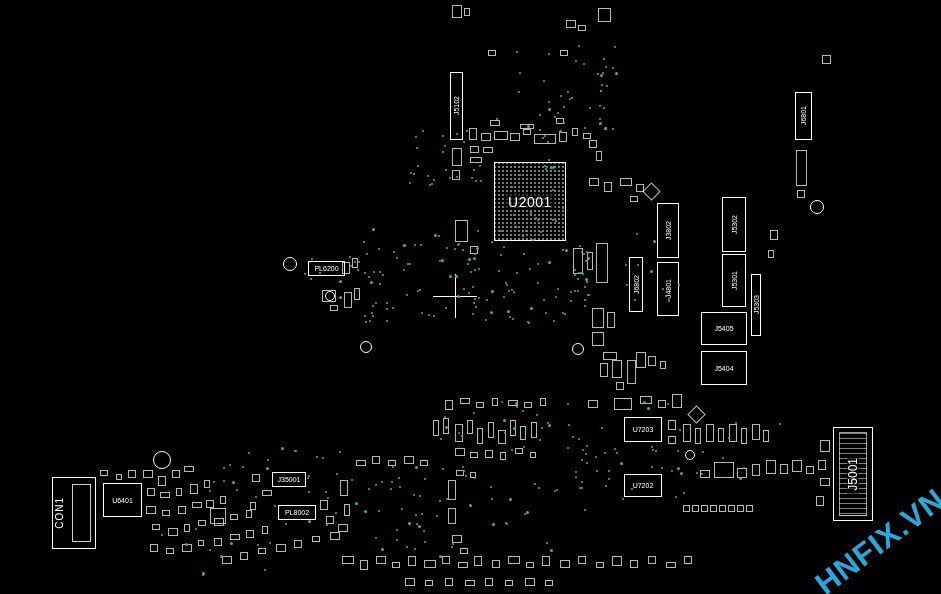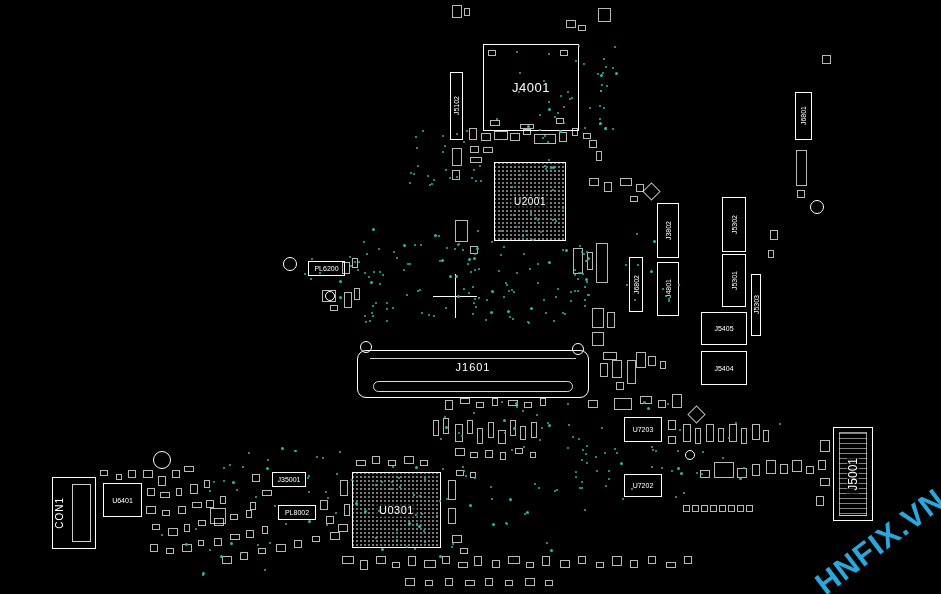--- a/index.html
+++ b/index.html
@@ -298,33 +298,22 @@
     </div>
     <div class="part box" style="left: 272px; top: 472px; width: 34px; height: 15px;">
       <span class="lbl">J35001</span>
     </div>
     <div class="part box" style="left: 278px; top: 505px; width: 38px; height: 15px;">
       <span class="lbl">PL8002</span>
     </div>
     <div class="part box" style="left: 308px; top: 261px; width: 37px; height: 15px;">
       <span class="lbl">PL6200</span>
     </div>
-    <div class="part chip" style="left: 483px; top: 44px; width: 96px; height: 87px;">
-      <span class="lbl" style="font-size: 13px;">J4001</span>
-    </div>
     <div class="part chip bga" style="left: 494px; top: 162px; width: 72px; height: 79px;">
-      <span class="lbl" style="font-size: 10px;">U2001</span>
-    </div>
-    <div class="part chip bga" style="left: 352px; top: 472px; width: 89px; height: 76px;">
-      <span class="lbl" style="font-size: 11px;">U0301</span>
-    </div>
-    <div class="part hconn" style="left: 357px; top: 350px; width: 232px; height: 48px;">
-      <span class="lbl">J1601</span>
-      <div class="topline"></div>
-      <div class="slot"></div>
+      <span class="lbl" style="font-size: 14px;">U2001</span>
     </div>
     <div class="part vconn" style="left: 833px; top: 427px; width: 40px; height: 94px;">
       <div class="inner"></div>
       <span class="lbl v">J5001</span>
     </div>
     <div class="part con1box" style="left: 52px; top: 477px; width: 44px; height: 72px;">
       <span class="lbl v">CON1</span>
       <div class="inner"></div>
     </div>
     <div class="hole" style="left: 283px; top: 257px; width: 14px; height: 14px;"></div>

